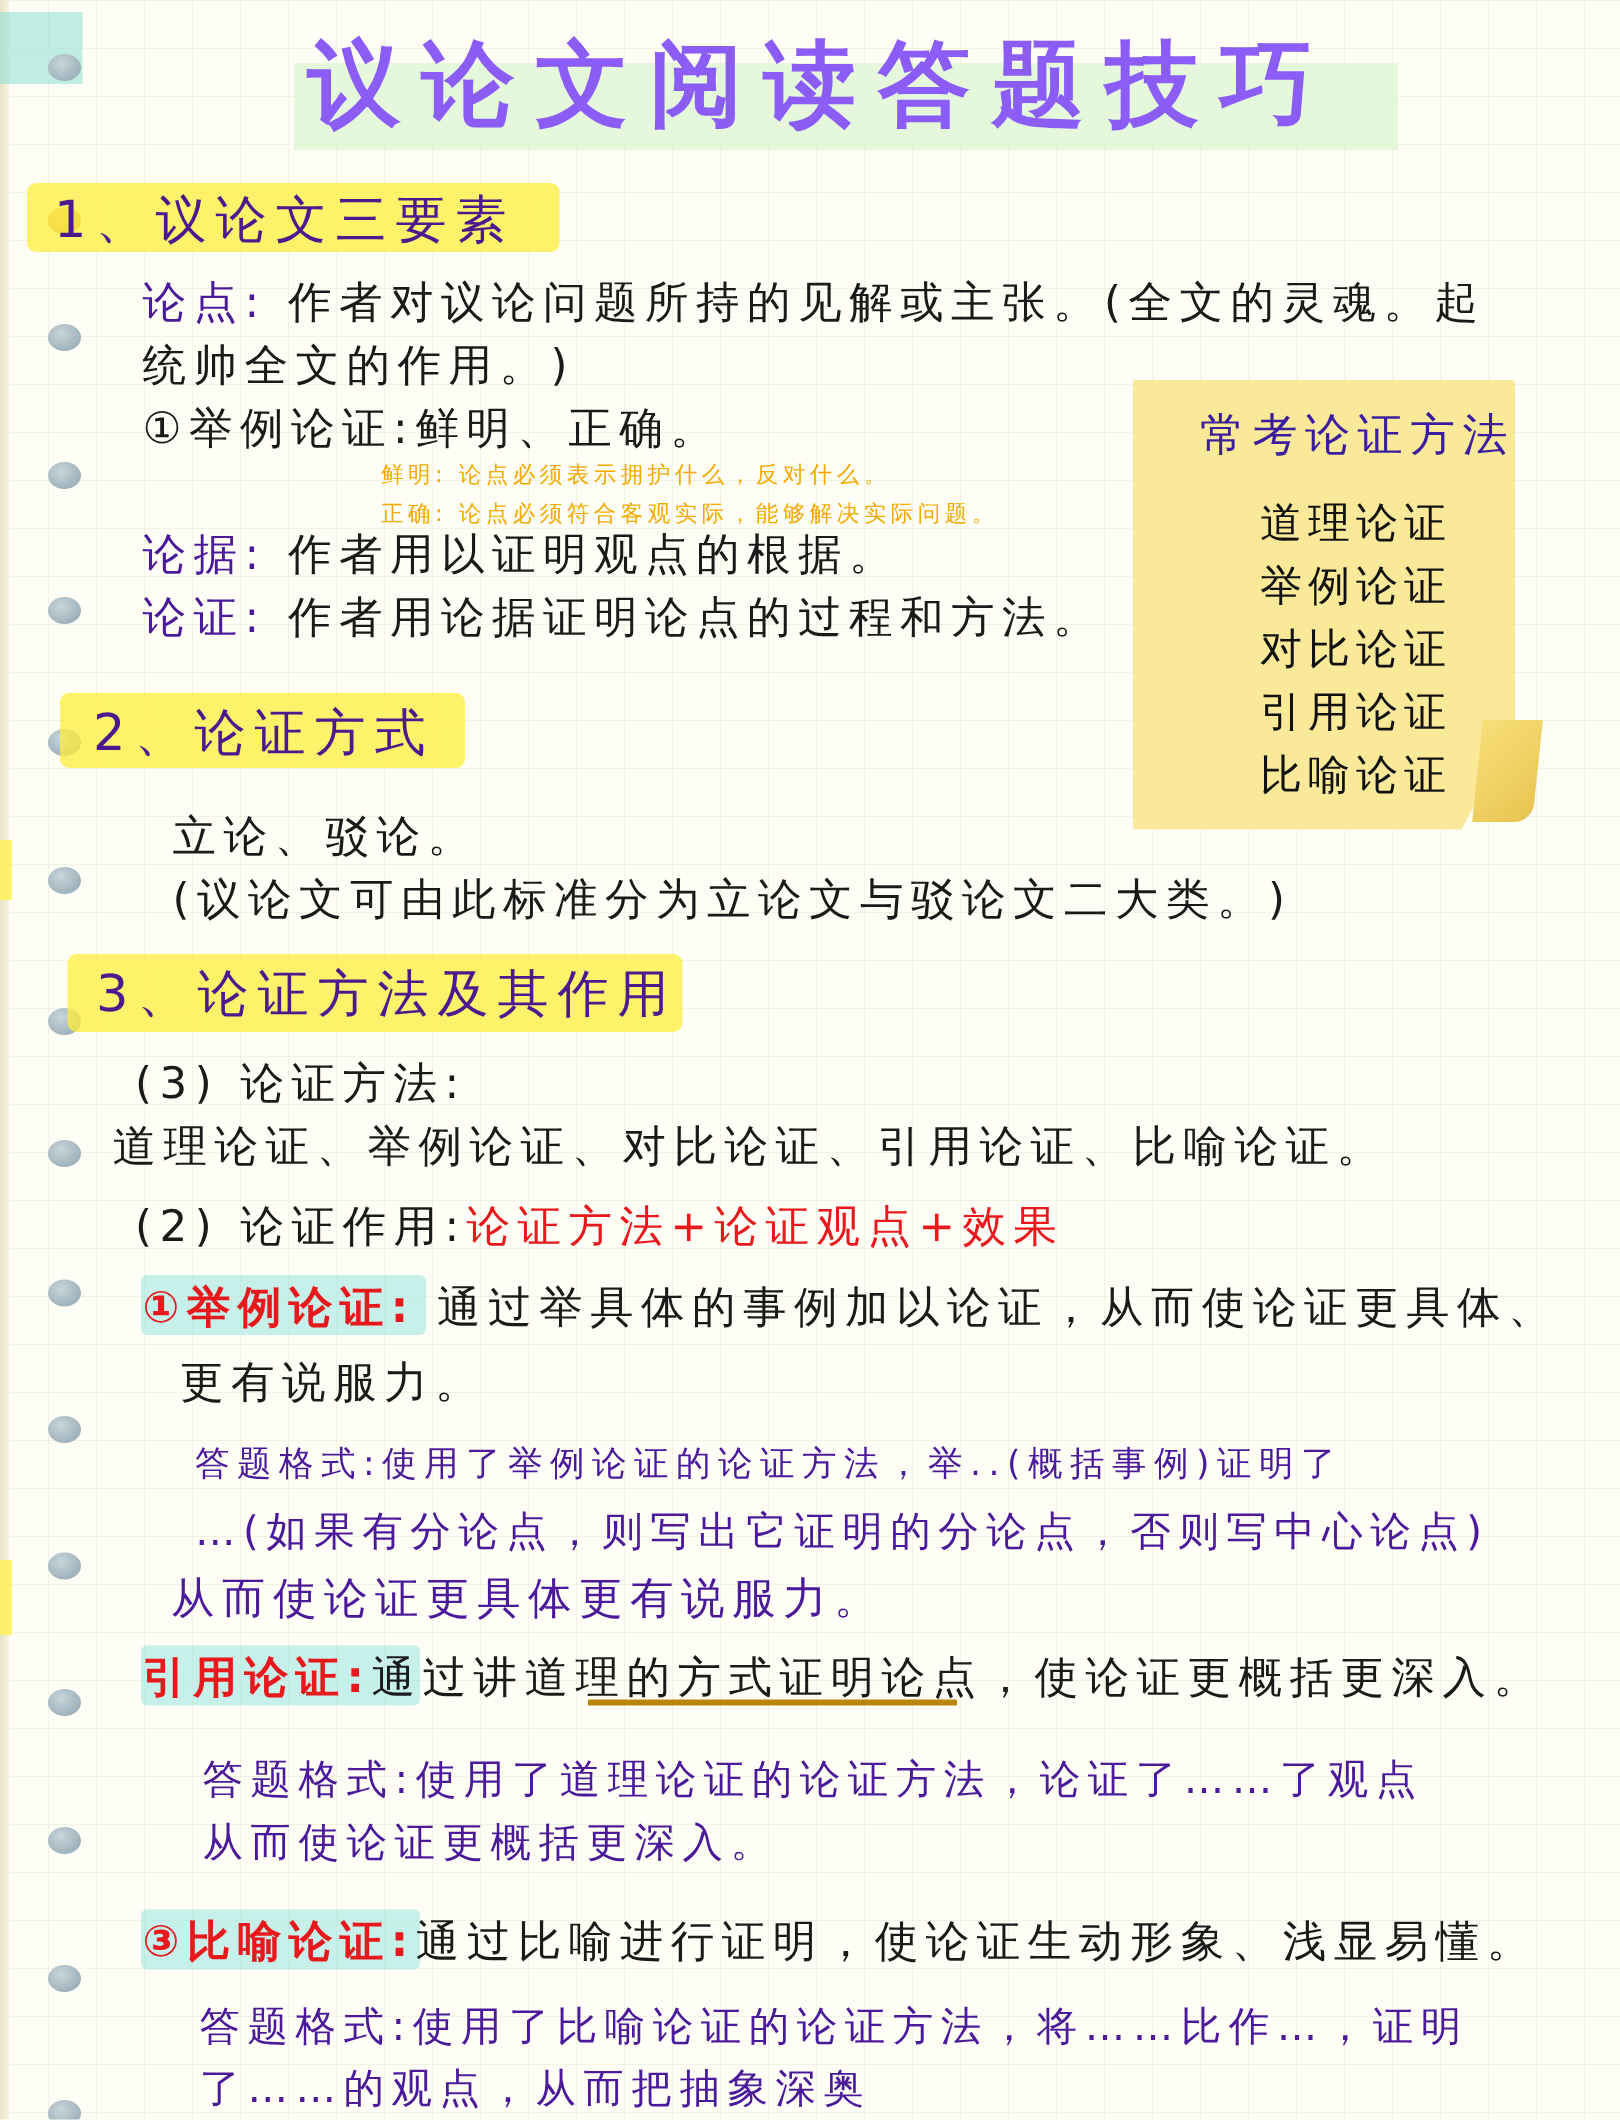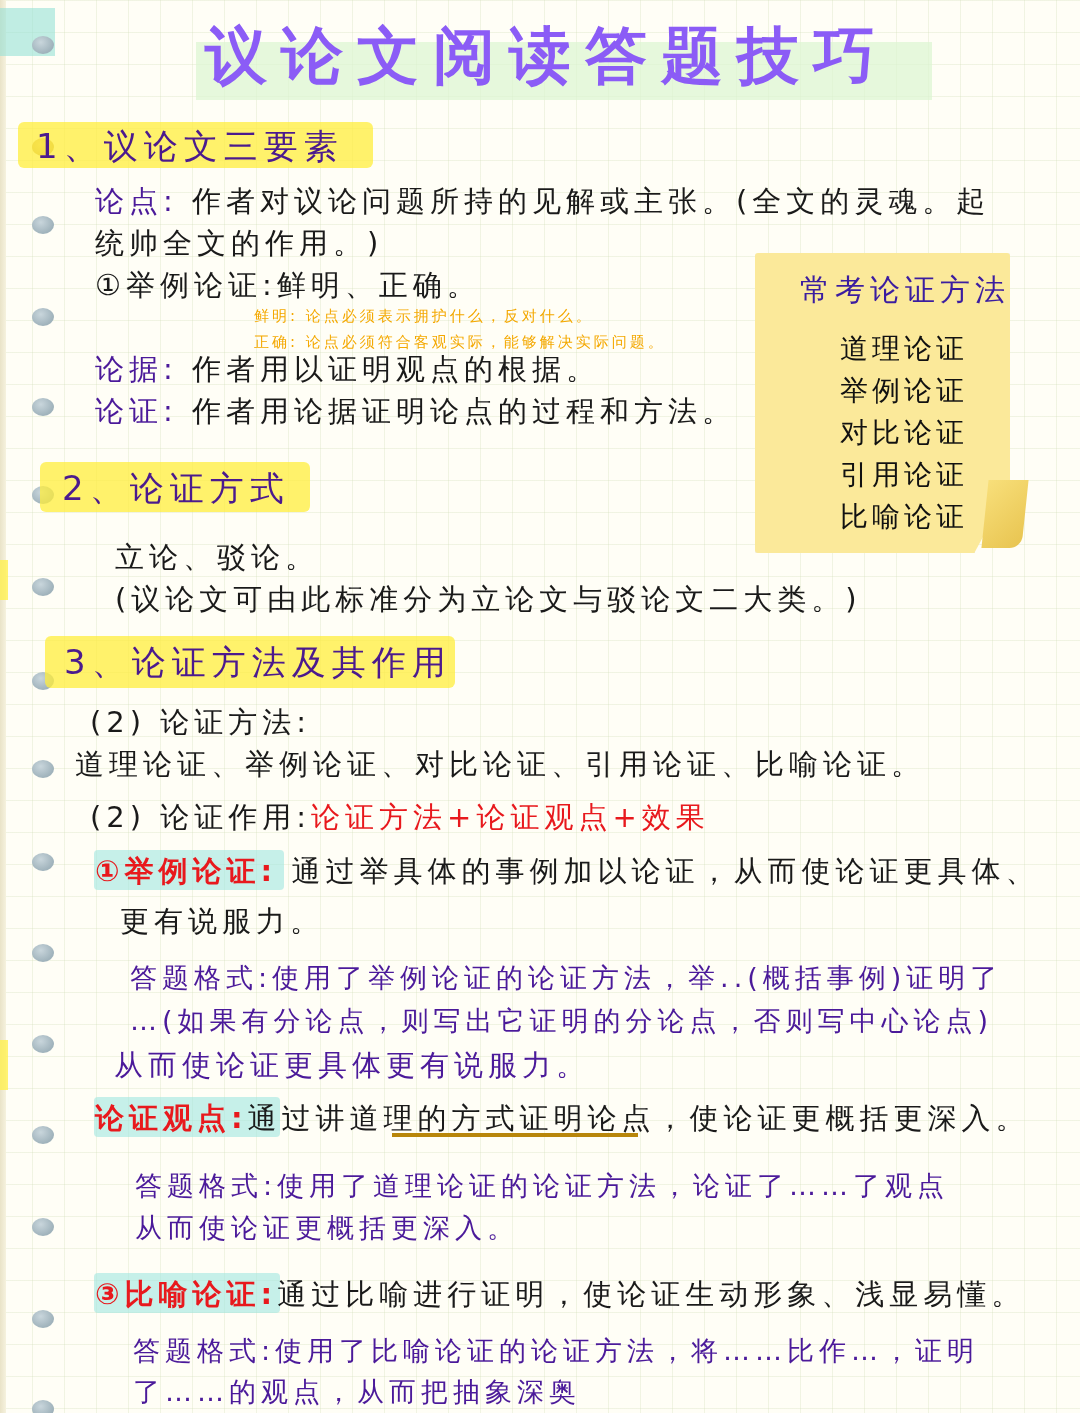--- a/index.html
+++ b/index.html
@@ -94,40 +94,40 @@
 <div class="sticky-item" style="top:456px">引用论证</div>
 <div class="sticky-item" style="top:498px">比喻论证</div>
 
 <div class="hl" style="left:40px;top:462px;width:270px;height:50px"></div>
 <div class="sec-title" style="left:62px;top:466px">2、论证方式</div>
 <div class="line" style="left:115px;top:538px">立论、驳论。</div>
 <div class="line" style="left:115px;top:580px">(议论文可由此标准分为立论文与驳论文二大类。)</div>
 
 <div class="hl" style="left:45px;top:636px;width:410px;height:52px"></div>
 <div class="sec-title" style="left:64px;top:640px">3、论证方法及其作用</div>
-<div class="line" style="left:90px;top:703px">(2) 论证方法:</div>
+<div class="line" style="left:90px;top:703px">(3) 论证方法:</div>
 <div class="line" style="left:75px;top:745px">道理论证、举例论证、对比论证、引用论证、比喻论证。</div>
 <div class="line" style="left:90px;top:798px">
   <span>(2) 论证作用:</span><span class="red">论证方法+论证观点+效果</span>
 </div>
 
 <div class="tag" style="left:94px;top:850px;width:190px"></div>
 <div class="line" style="left:95px;top:852px">
   <span class="red" style="font-weight:bold">①举例论证:</span>
   <span>通过举具体的事例加以论证，从而使论证更具体、</span>
 </div>
 <div class="line" style="left:120px;top:902px">更有说服力。</div>
-<div class="line purple" style="left:130px;top:960px;font-size:27px">答题格式:使用了举例论证的论证方法，举..(概括事例)证明了</div>
+<div class="line purple" style="left:130px;top:960px;font-size:23px">答题格式:使用了举例论证的论证方法，举..(概括事例)证明了</div>
 <div class="line purple" style="left:130px;top:1003px;font-size:27px">…(如果有分论点，则写出它证明的分论点，否则写中心论点)</div>
 <div class="line purple" style="left:114px;top:1046px;font-size:29px">从而使论证更具体更有说服力。</div>
 
 <div class="tag" style="left:94px;top:1097px;width:186px"></div>
 <div class="under" style="left:392px;top:1133px;width:246px"></div>
 <div class="line" style="left:95px;top:1099px">
-  <span class="red" style="font-weight:bold">论证观点:</span><span>通过讲</span><span>道理的方式证明</span><span>论点，使论证更概括更深入。</span>
+  <span class="red" style="font-weight:bold">引用论证:</span><span>通过讲</span><span>道理的方式证明</span><span>论点，使论证更概括更深入。</span>
 </div>
 <div class="line purple" style="left:135px;top:1168px;font-size:27px">答题格式:使用了道理论证的论证方法，论证了……了观点</div>
 <div class="line purple" style="left:135px;top:1210px;font-size:27px">从而使论证更概括更深入。</div>
 
 <div class="tag" style="left:94px;top:1273px;width:186px"></div>
 <div class="line" style="left:95px;top:1275px">
   <span class="red" style="font-weight:bold">③比喻论证:</span><span>通过比喻进行证明，使论证生动形象、浅显易懂。</span>
 </div>
 <div class="line purple" style="left:133px;top:1333px;font-size:27px">答题格式:使用了比喻论证的论证方法，将……比作…，证明</div>
 <div class="line purple" style="left:133px;top:1374px;font-size:27px">了……的观点，从而把抽象深奥</div>

